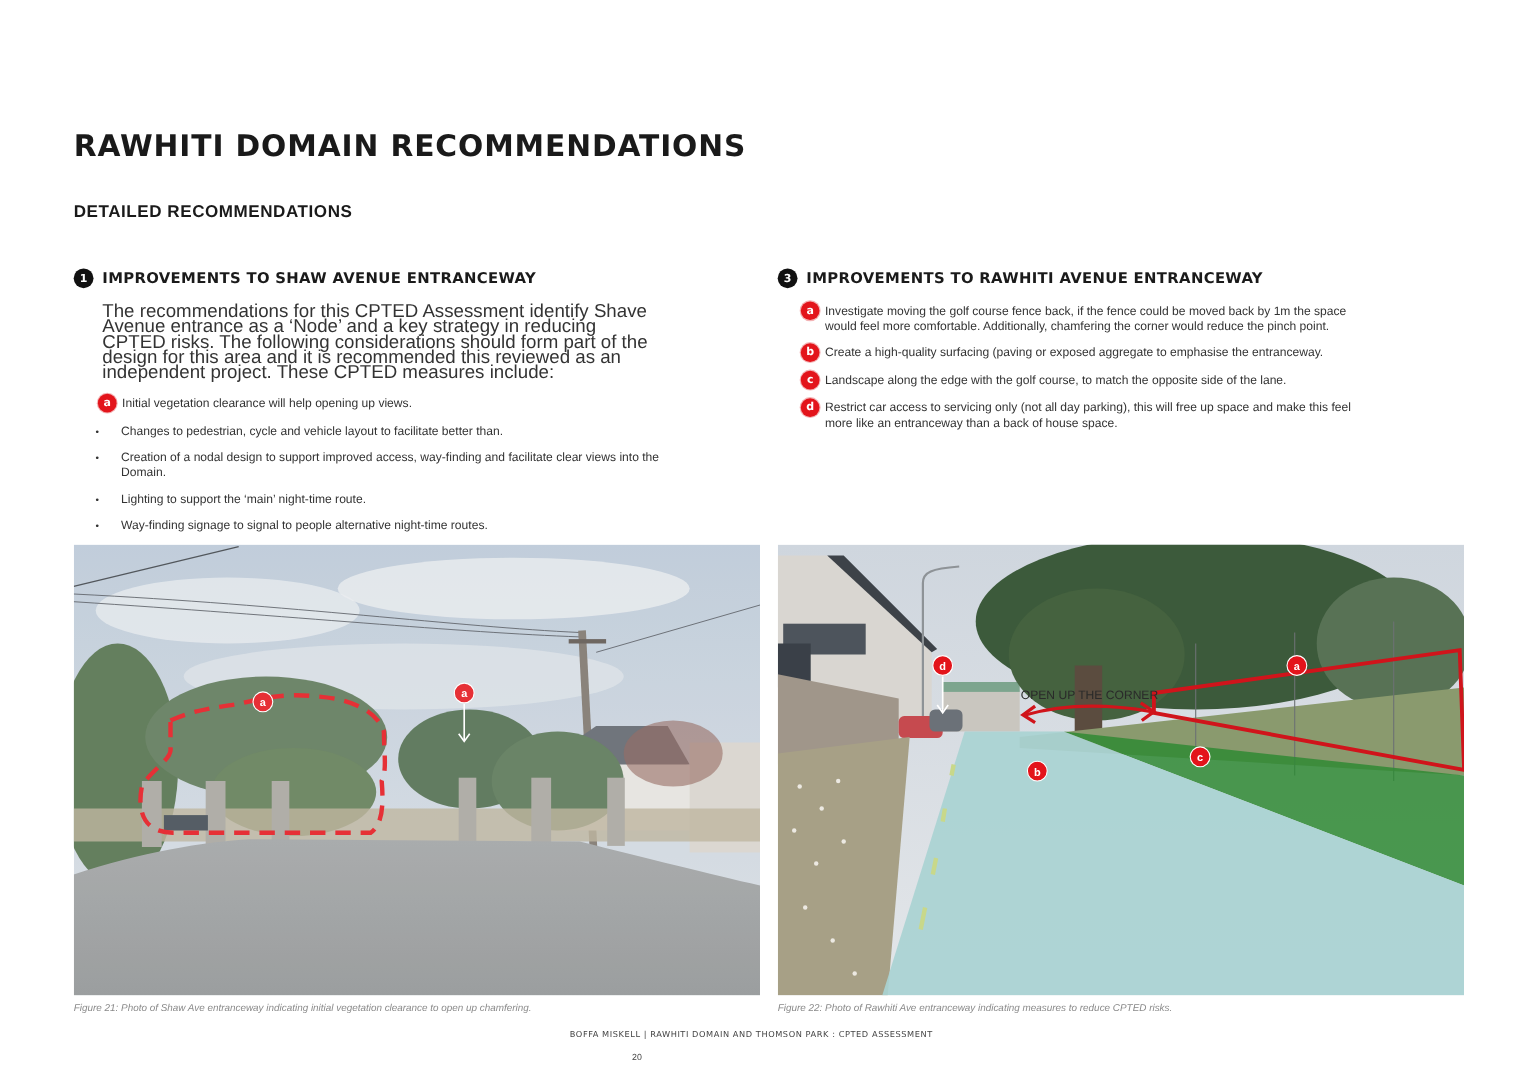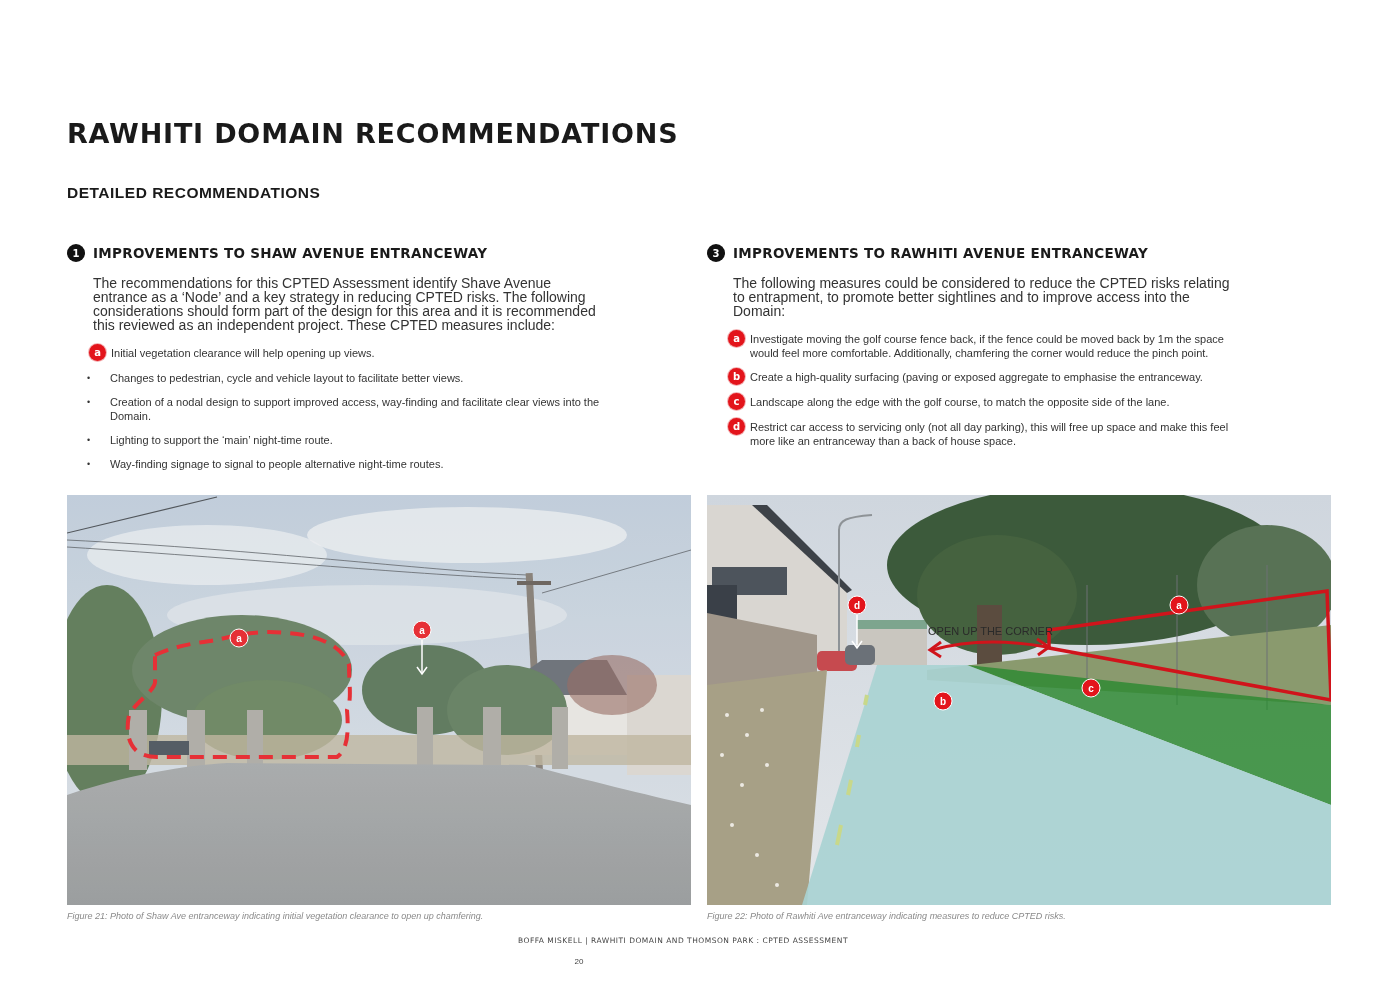--- a/index.html
+++ b/index.html
@@ -19,21 +19,21 @@
   .sec-head { display:flex; align-items:center; gap:8px; }
   .num-badge {
     width:18px; height:18px; border-radius:50%; background:#111; color:#fff;
     font-size:10px; font-weight:bold; display:flex; align-items:center; justify-content:center;
     font-family:"DejaVu Sans", sans-serif;
   }
   .sec-title {
     font-family:"DejaVu Sans", sans-serif; font-weight:bold; font-size:13.5px; letter-spacing:0.3px; color:#1a1a1a;
   }
   .intro {
-    margin-left:26px; margin-top:14px; font-size:14px; line-height:14px; color:#333;
+    margin-left:26px; margin-top:14px; font-size:17px; line-height:14px; color:#333;
   }
   .list { margin-top:14px; }
   .item {
     display:flex; align-items:flex-start; font-size:11px; line-height:14px; color:#333; margin-bottom:10px;
   }
   .bullet-dot { width:43px; flex:0 0 43px; text-align:center; font-size:9px; }
   .tag {
     flex:0 0 auto; width:17px; height:17px; border-radius:50%; background:#e3141b; color:#fff;
     font-size:10px; font-weight:bold; display:flex; align-items:center; justify-content:center;
     margin-right:5px; margin-top:-2px; box-shadow:0 0 0 1px #f3b3b5;
@@ -68,21 +68,21 @@
     <div class="sec-title">IMPROVEMENTS TO SHAW AVENUE ENTRANCEWAY</div>
   </div>
   <div class="intro" style="width:510px;">The recommendations for this CPTED Assessment identify Shave Avenue entrance as a ‘Node’ and a key strategy in reducing CPTED risks. The following considerations should form part of the design for this area and it is recommended this reviewed as an independent project. These CPTED measures include:</div>
   <div class="list">
     <div class="item" style="margin-left:22px;">
       <span class="tag">a</span>
       <span>Initial vegetation clearance will help opening up views.</span>
     </div>
     <div class="item">
       <span class="bullet-dot">•</span>
-      <span style="width:490px;">Changes to pedestrian, cycle and vehicle layout to facilitate better views.</span>
+      <span style="width:490px;">Changes to pedestrian, cycle and vehicle layout to facilitate better than.</span>
     </div>
     <div class="item">
       <span class="bullet-dot">•</span>
       <span style="width:490px;">Creation of a nodal design to support improved access, way-finding and facilitate clear views into the Domain.</span>
     </div>
     <div class="item">
       <span class="bullet-dot">•</span>
       <span style="width:490px;">Lighting to support the ‘main’ night-time route.</span>
     </div>
     <div class="item">
@@ -90,21 +90,20 @@
       <span style="width:490px;">Way-finding signage to signal to people alternative night-time routes.</span>
     </div>
   </div>
 </div>
 
 <div class="section" style="left:707px; width:560px;">
   <div class="sec-head">
     <div class="num-badge">3</div>
     <div class="sec-title">IMPROVEMENTS TO RAWHITI AVENUE ENTRANCEWAY</div>
   </div>
-  <div class="intro" style="width:500px;">The following measures could be considered to reduce the CPTED risks relating to entrapment, to promote better sightlines and to improve access into the Domain:</div>
   <div class="list">
     <div class="item" style="margin-left:21px;">
       <span class="tag">a</span>
       <span style="width:500px;">Investigate moving the golf course fence back, if the fence could be moved back by 1m the space would feel more comfortable. Additionally, chamfering the corner would reduce the pinch point.</span>
     </div>
     <div class="item" style="margin-left:21px;">
       <span class="tag">b</span>
       <span style="width:500px;">Create a high-quality surfacing (paving or exposed aggregate to emphasise the entranceway.</span>
     </div>
     <div class="item" style="margin-left:21px;">

